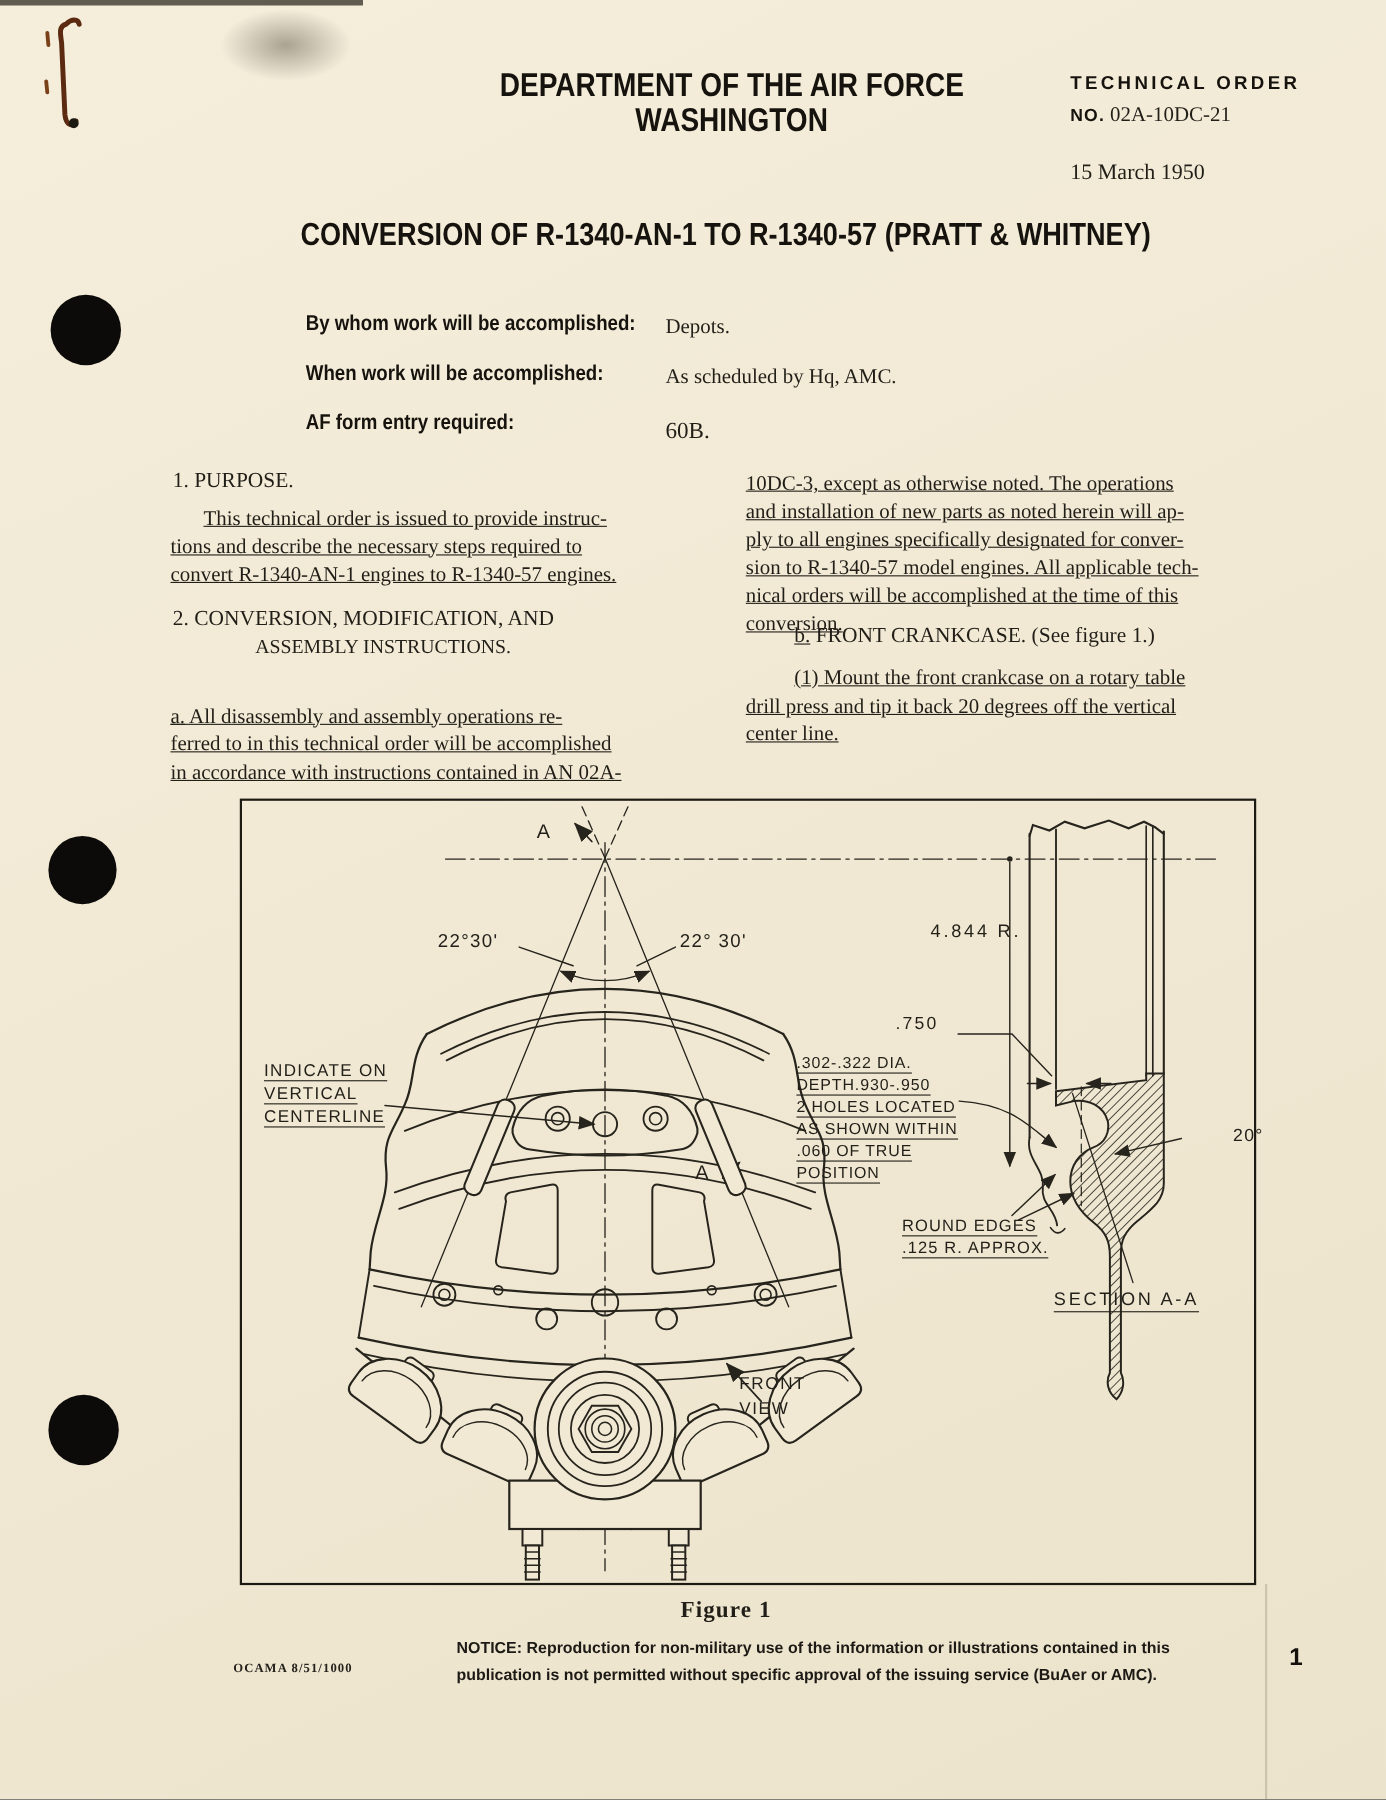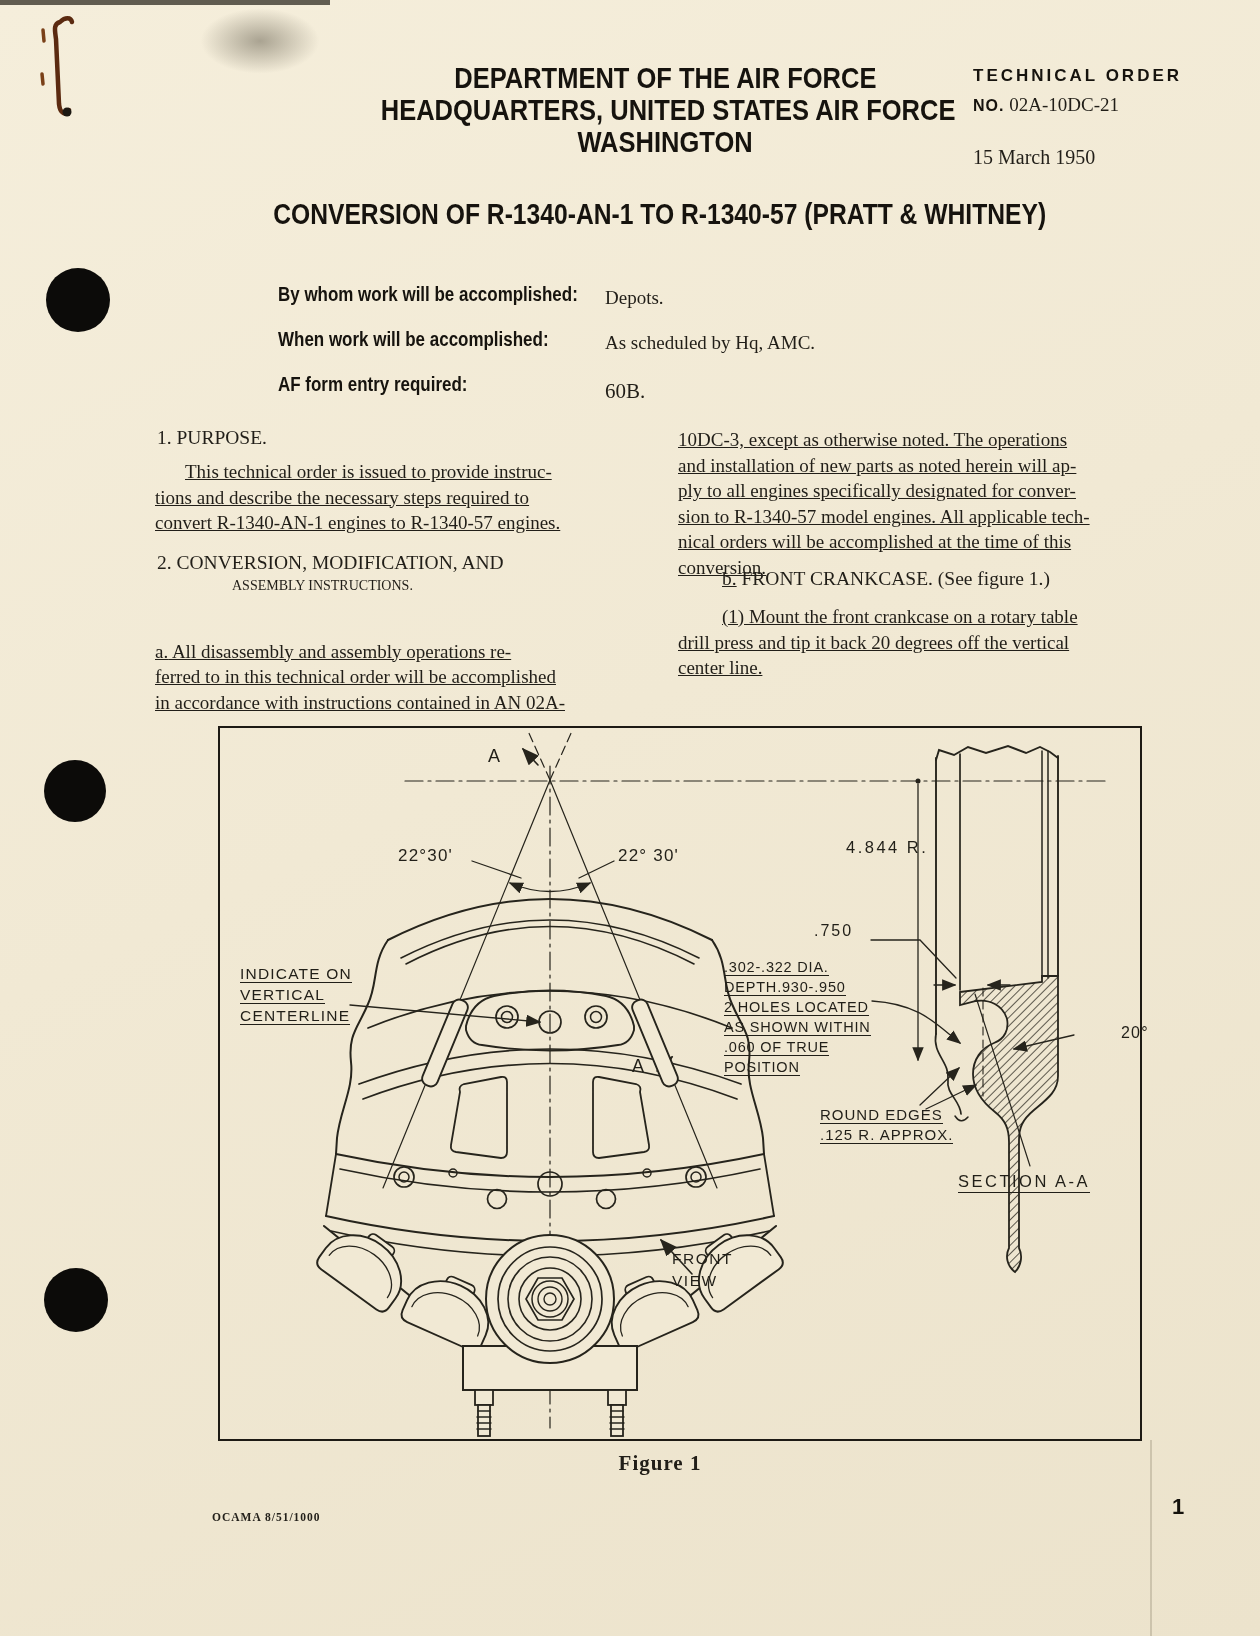--- a/index.html
+++ b/index.html
@@ -34,21 +34,20 @@
     <circle cx="31" cy="98" r="4.5" fill="#1c1812"></circle>
     <path d="M7,16 L8,27 M6,60 L7,70" stroke="#7a4018" stroke-width="3.5" fill="none" stroke-linecap="round"></path>
   </svg>
 
   <div class="abs hole" style="left:46px;top:268px;width:64px;height:64px;"></div>
   <div class="abs hole" style="left:44px;top:760px;width:62px;height:62px;"></div>
   <div class="abs hole" style="left:44px;top:1268px;width:64px;height:64px;"></div>
 
   <div class="abs gothic" style="left:330px;top:62px;width:670px;text-align:center;line-height:32px;font-size:30px;">
     <div><span class="cond">DEPARTMENT OF THE AIR FORCE</span></div>
-    <div><span class="cond">HEADQUARTERS, UNITED STATES AIR FORCE</span></div>
     <div><span class="cond">WASHINGTON</span></div>
   </div>
   <div class="abs" style="left:973px;top:66px;width:240px;">
     <div class="gothic" style="font-size:17px;letter-spacing:3px;">TECHNICAL ORDER</div>
     <div style="margin-top:8px;font-size:19px;">
       <span class="gothic" style="font-size:16px;letter-spacing:1px;">NO.</span>
       <span class="serif">02A-10DC-21</span>
     </div>
     <div class="serif" style="margin-top:30px;font-size:20px;">15 March 1950</div>
   </div>
@@ -62,21 +61,21 @@
   <div class="abs gothic" style="left:278px;top:328px;font-size:19.5px;text-align:right;"><span class="condL">When work will be accomplished:</span></div>
   <div class="abs serif" style="left:605px;top:332px;font-size:19px;">As scheduled by Hq, AMC.</div>
   <div class="abs gothic" style="left:278px;top:373px;font-size:19.5px;"><span class="condL">AF form entry required:</span></div>
   <div class="abs serif" style="left:605px;top:379px;font-size:21px;">60B.</div>
 
   <div class="abs serif" style="left:157px;top:427px;font-size:19.5px;">1.  PURPOSE.</div>
   <div class="abs serif preline" style="left:155px;top:459px;width:510px;font-size:19px;line-height:25.5px;text-indent:30px;">This technical order is issued to provide instruc-
 tions and describe the necessary steps required to
 convert R-1340-AN-1 engines to R-1340-57 engines.</div>
   <div class="abs serif" style="left:157px;top:552px;font-size:19.5px;">2.  CONVERSION, MODIFICATION, AND</div>
-  <div class="abs serif" style="left:232px;top:578px;font-size:14px;">ASSEMBLY INSTRUCTIONS.</div>
+  <div class="abs serif" style="left:232px;top:578px;font-size:18px;">ASSEMBLY INSTRUCTIONS.</div>
   <div class="abs serif preline" style="left:155px;top:613px;width:512px;font-size:19px;line-height:25.5px;text-indent:28px;">
     <span style="text-decoration:underline;">a.</span><span>  All disassembly and assembly operations re-
 ferred to in this technical order will be accomplished
 in accordance with instructions contained in AN 02A-</span>
   </div>
 
   <div class="abs serif preline" style="left:678px;top:427px;width:505px;font-size:19px;line-height:25.5px;">10DC-3, except as  otherwise  noted.  The  operations
 and installation of new parts as noted herein will ap-
 ply to all engines specifically designated for conver-
 sion to R-1340-57 model engines.  All applicable tech-
@@ -264,18 +263,22 @@
     </div>
 
     <div class="abs draw" style="left:452px;top:520px;font-size:15.5px;line-height:22px;letter-spacing:1.5px;">
       <span>FRONT</span><br>
       <span>VIEW</span>
     </div>
   </div>
 
   <div class="abs serif" style="left:450px;top:1451px;width:420px;text-align:center;font-size:21px;font-weight:bold;letter-spacing:1px;">Figure 1</div>
 
+  <div class="abs" style="left:415px;top:1487px;width:650px;font-family:'Liberation Sans',sans-serif;font-weight:bold;font-size:14.5px;line-height:24px;color:#1d1a15;">
+    <span>NOTICE:</span><span>  Reproduction for non-military use of the information or illustrations contained in this</span><br>
+    <span>publication is not permitted without specific approval of the issuing service (BuAer or AMC).</span>
+  </div>
 
   <div class="abs" style="left:212px;top:1511px;font-family:Liberation Serif, serif;font-weight:bold;font-size:11.5px;letter-spacing:1px;color:#24211b;text-align:center;">OCAMA  8/51/1000</div>
   <div class="abs" style="left:1172px;top:1494px;font-family:'Liberation Sans',sans-serif;font-weight:bold;font-size:22px;color:#14110c;">1</div>
 
   <div class="abs" style="left:1150px;top:1440px;width:1.5px;height:196px;background:rgba(90,80,60,.22);"></div>
 </div>
 
 </body></html>

